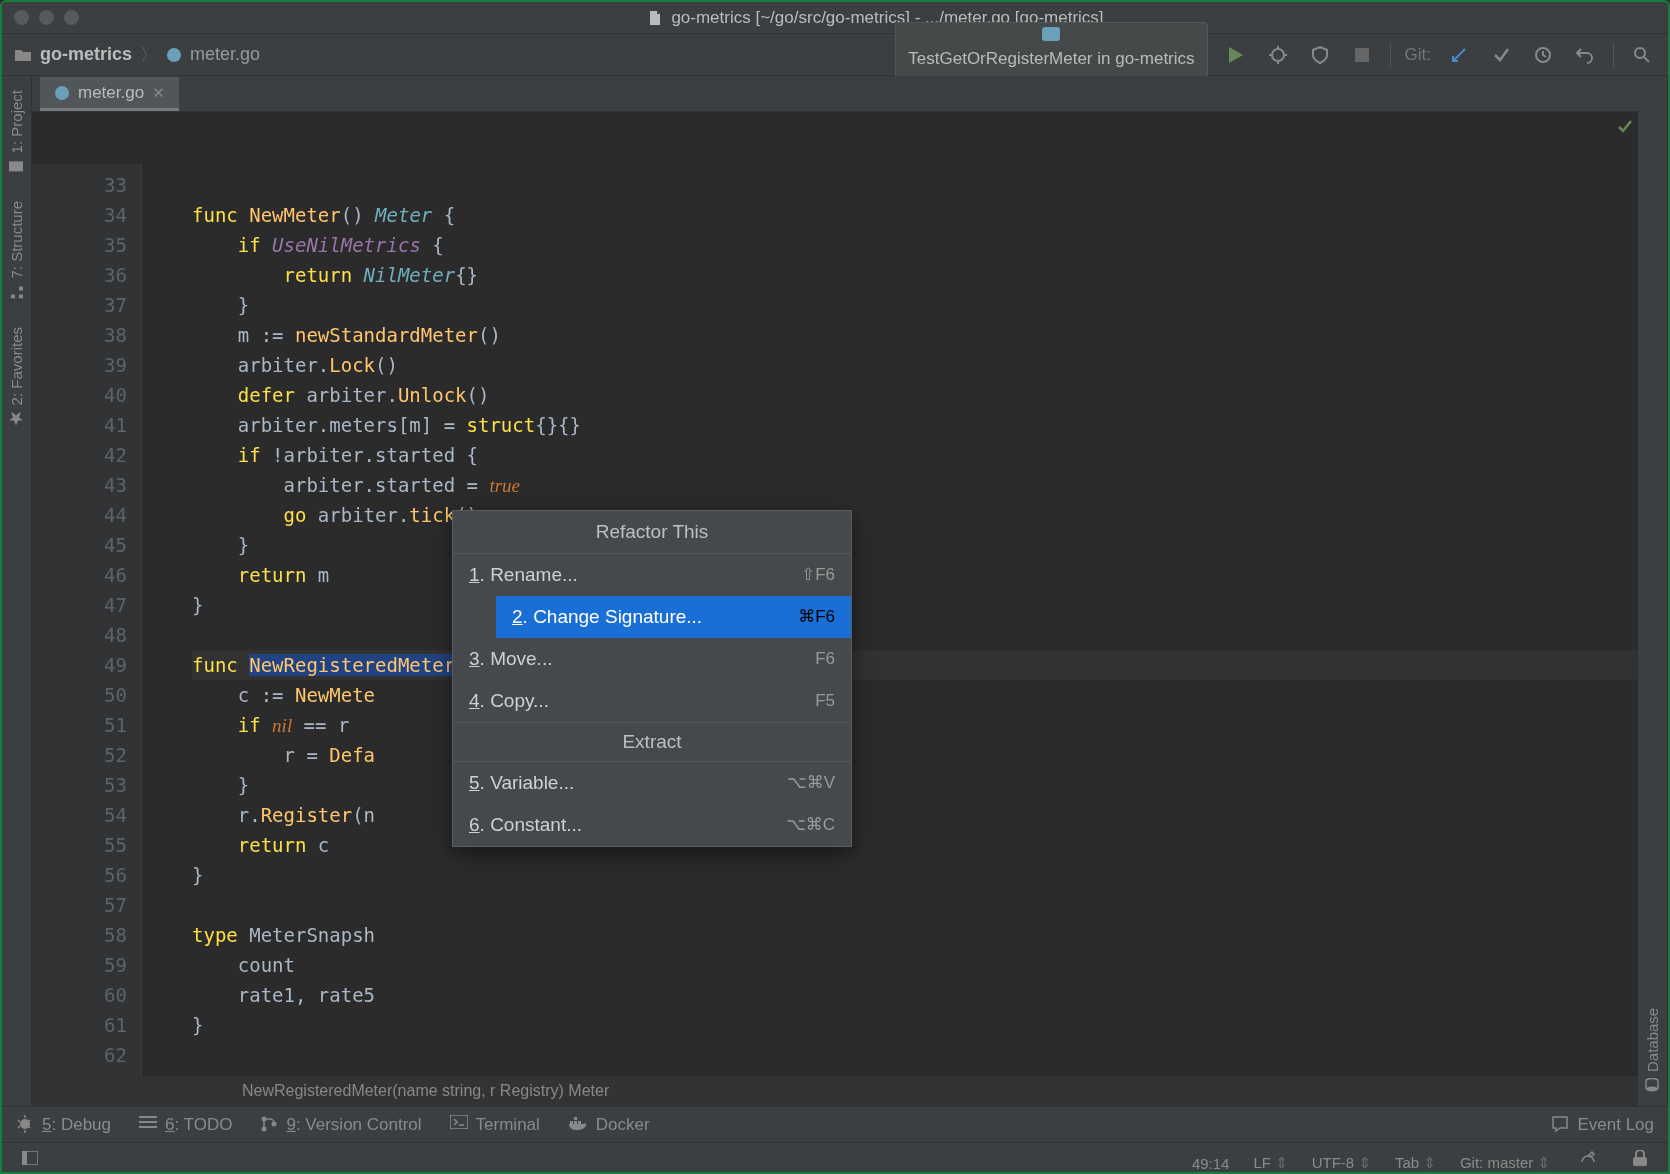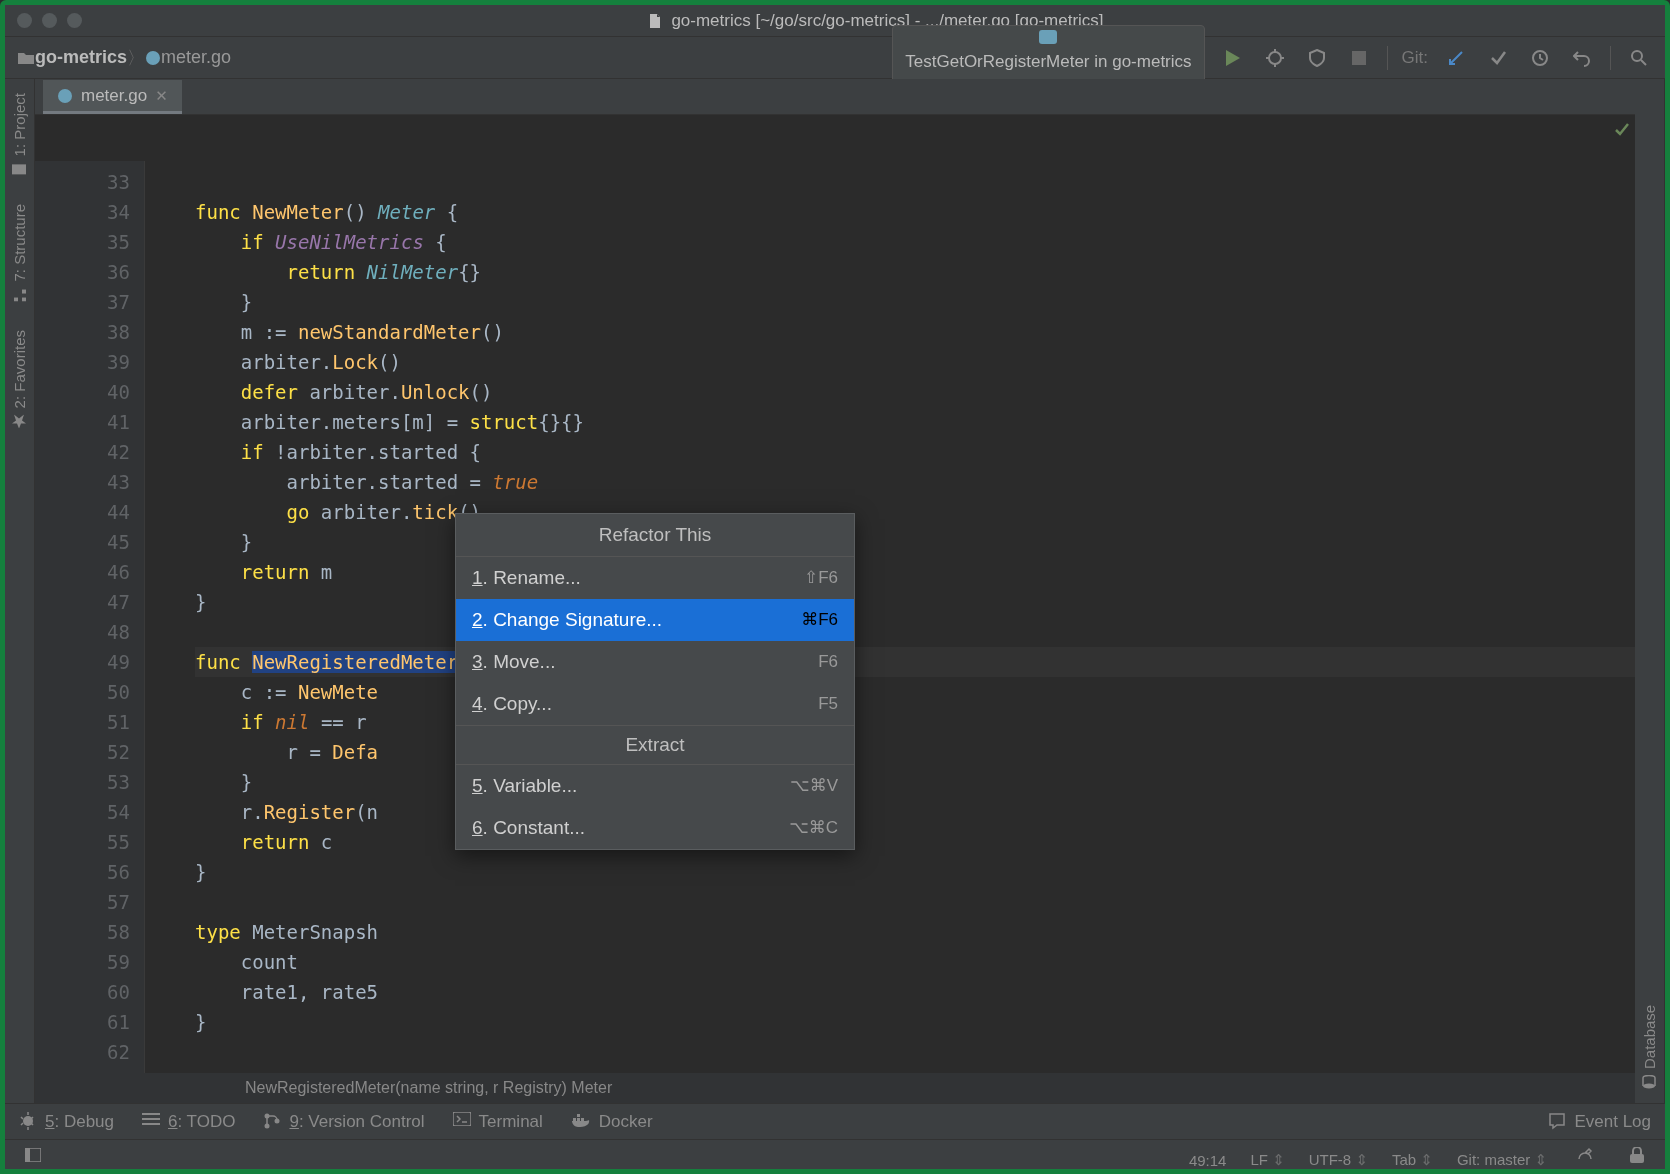--- a/index.html
+++ b/index.html
@@ -1,24 +1,24 @@
 <!DOCTYPE html>
 <html><head>
 <meta charset="utf-8">
 <style>
   * { margin: 0; padding: 0; box-sizing: border-box; }
   html, body { width: 1670px; height: 1174px; font-family: -apple-system, "Helvetica Neue", Arial, sans-serif; background: #2b2b2b; color: #bbbbbb; overflow: hidden; }
-  .window { width: 100%; height: 100%; background: #3c3f41; display: flex; flex-direction: column; border: 5px solid #15803d; border-radius: 6px 6px 0 0; overflow: hidden; }
+  .window { width: 100%; height: 100%; background: #3c3f41; display: flex; flex-direction: column; border: 2px solid #15803d; border-radius: 6px 6px 0 0; overflow: hidden; }
   .titlebar { height: 32px; background: #3c3f41; display: flex; align-items: center; padding: 0 12px; border-bottom: 1px solid #323232; }
   .traffic { display: flex; gap: 10px; margin-right: 16px; }
   .traffic .dot { width: 15px; height: 15px; border-radius: 50%; background: #555a5c; }
   .title { flex: 1; text-align: center; color: #bbbbbb; font-size: 17px; display: flex; align-items: center; justify-content: center; gap: 8px; }
   .file-ico { width: 16px; height: 16px; }
   .navrow { height: 42px; display: flex; align-items: center; padding: 0 12px; background: #3c3f41; border-bottom: 1px solid #323232; gap: 8px; }
-  .breadcrumb { display: flex; align-items: center; font-size: 18px; color: #999; }
+  .breadcrumb { display: flex; align-items: center; gap: 8px; font-size: 18px; color: #999; }
   .breadcrumb .sep { color: #666; }
   .run-config { margin-left: auto; display: flex; align-items: center; gap: 14px; }
   .run-select { background: #45494a; border: 1px solid #555; border-radius: 4px; padding: 4px 12px; display: flex; align-items: center; gap: 8px; color: #bbb; font-size: 17px; flex-direction: column; }
   .icon-btn { width: 28px; height: 28px; color: #777; display: inline-flex; align-items: center; justify-content: center; }
   .vcs-group { display: flex; align-items: center; gap: 14px; color: #777; }
   .vcs-group .lbl { font-size: 17px; }
   .main { flex: 1; display: flex; min-height: 0; }
   .leftbar, .rightbar { width: 30px; background: #3c3f41; writing-mode: vertical-rl; display: flex; padding: 10px 0; gap: 20px; font-size: 15px; color: #8a8a8a; border-right:1px solid #323232;}
   .rightbar { writing-mode: vertical-rl; transform: rotate(180deg); border-left:1px solid #323232; border-right:none;}
   .leftbar .tool { display: flex; align-items: center; gap: 6px; padding: 4px 2px; transform: rotate(180deg); }
@@ -32,33 +32,33 @@
   .fold-strip { width:42px; background:#2b2b2b; position:relative;}
   .codewrap { flex: 1; padding: 6px 0 6px 8px; position: relative; white-space: pre; }
   .codeline { height: 30px; }
   .hl-line { background: #323232; }
   .kw { color: #fde047; }
   .type { color: #6fafbd; font-style: italic; }
   .builtin { color: #9876aa; font-style: italic;}
   .fn { color: #ffc66d; }
   .ident { color: #a9b7c6; }
   .punc { color: #a9b7c6; }
-  .lit { color: #cc7832; font-style:italic;}
+  .lit { color: #cc7832; font-style:italic;font-family:Liberation Serif, serif;}
   .highlight-fn { background:#214283; color:#ffc66d;}
   .breadcrumb-bar { height: 30px; background: #313335; color: #888; font-size: 16px; padding-left: 210px; display:flex; align-items:center;}
   .bottombar { height: 36px; background: #3c3f41; border-top: 1px solid #323232; display: flex; align-items: center; padding: 0 14px; gap: 28px; color: #8a8a8a; font-size: 17px;}
   .bottombar .bitem { display:flex; gap:8px;}
   .bottombar .right { margin-left:auto; display:flex; align-items:center; gap:8px;}
   .statusbar { height: 30px; background: #3c3f41; border-top: 1px solid #323232; display: flex; align-items: center; padding: 0 14px; gap: 24px; font-size: 15px; color: #8a8a8a;}
   .statusbar .right { margin-left:auto; display:flex; gap:24px; align-items:flex-end;}
   
   .popup { position: absolute; left: 420px; top: 398px; width: 400px; background: #46494b; border: 1px solid #5a5d5f; box-shadow: 0 6px 20px rgba(0,0,0,.5); font-family: -apple-system, Arial, sans-serif; font-size: 19px; color: #d0d0d0; z-index: 20;}
   .popup-header { text-align:center; padding:6px 0; color:#bfbfbf; border-bottom:1px solid #555;}
   .popup-row { display:flex; align-items:center; justify-content:space-between; padding:6px 16px; }
-  .popup-row.sel { background:#1a6fd6; color:#fff;}
+  .popup-row.sel { background:#1a6fd6; color:#fff;margin-left:43px;}
   .popup-row .sc { color:#999; font-size:17px;}
   .popup-row.sel .sc { color:#000000;}
   .popup-section { text-align:center; color:#bfbfbf; padding:4px 12px; border-top:1px solid #555; border-bottom:1px solid #555;}
   svg { display:block; }
   .check { position:absolute; right:4px; top:6px; width:18px; height:18px; color:#6a8759;}
 </style>
 </head>
 <body>
 
 <div class="window">

